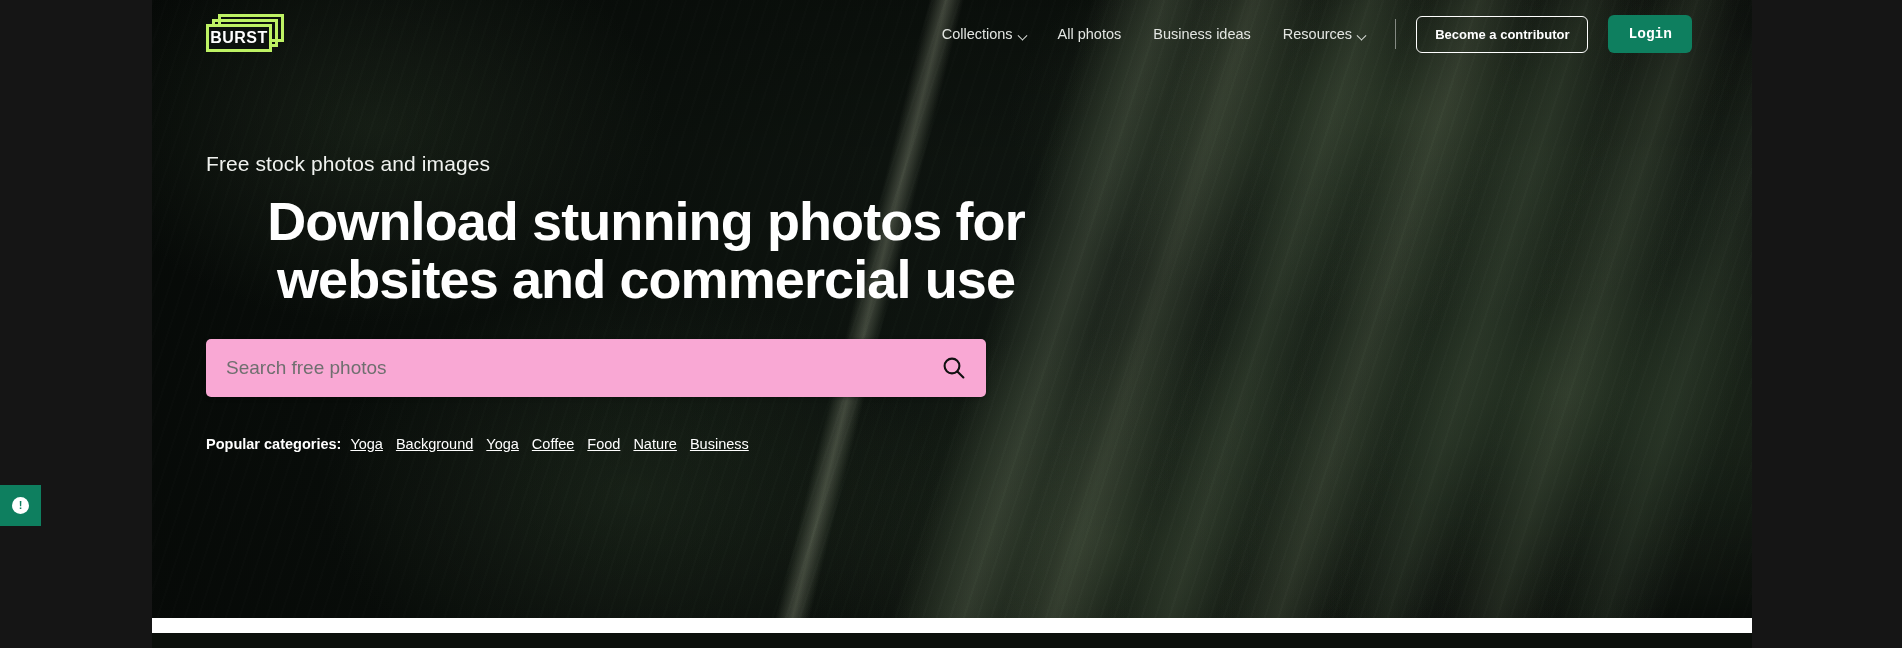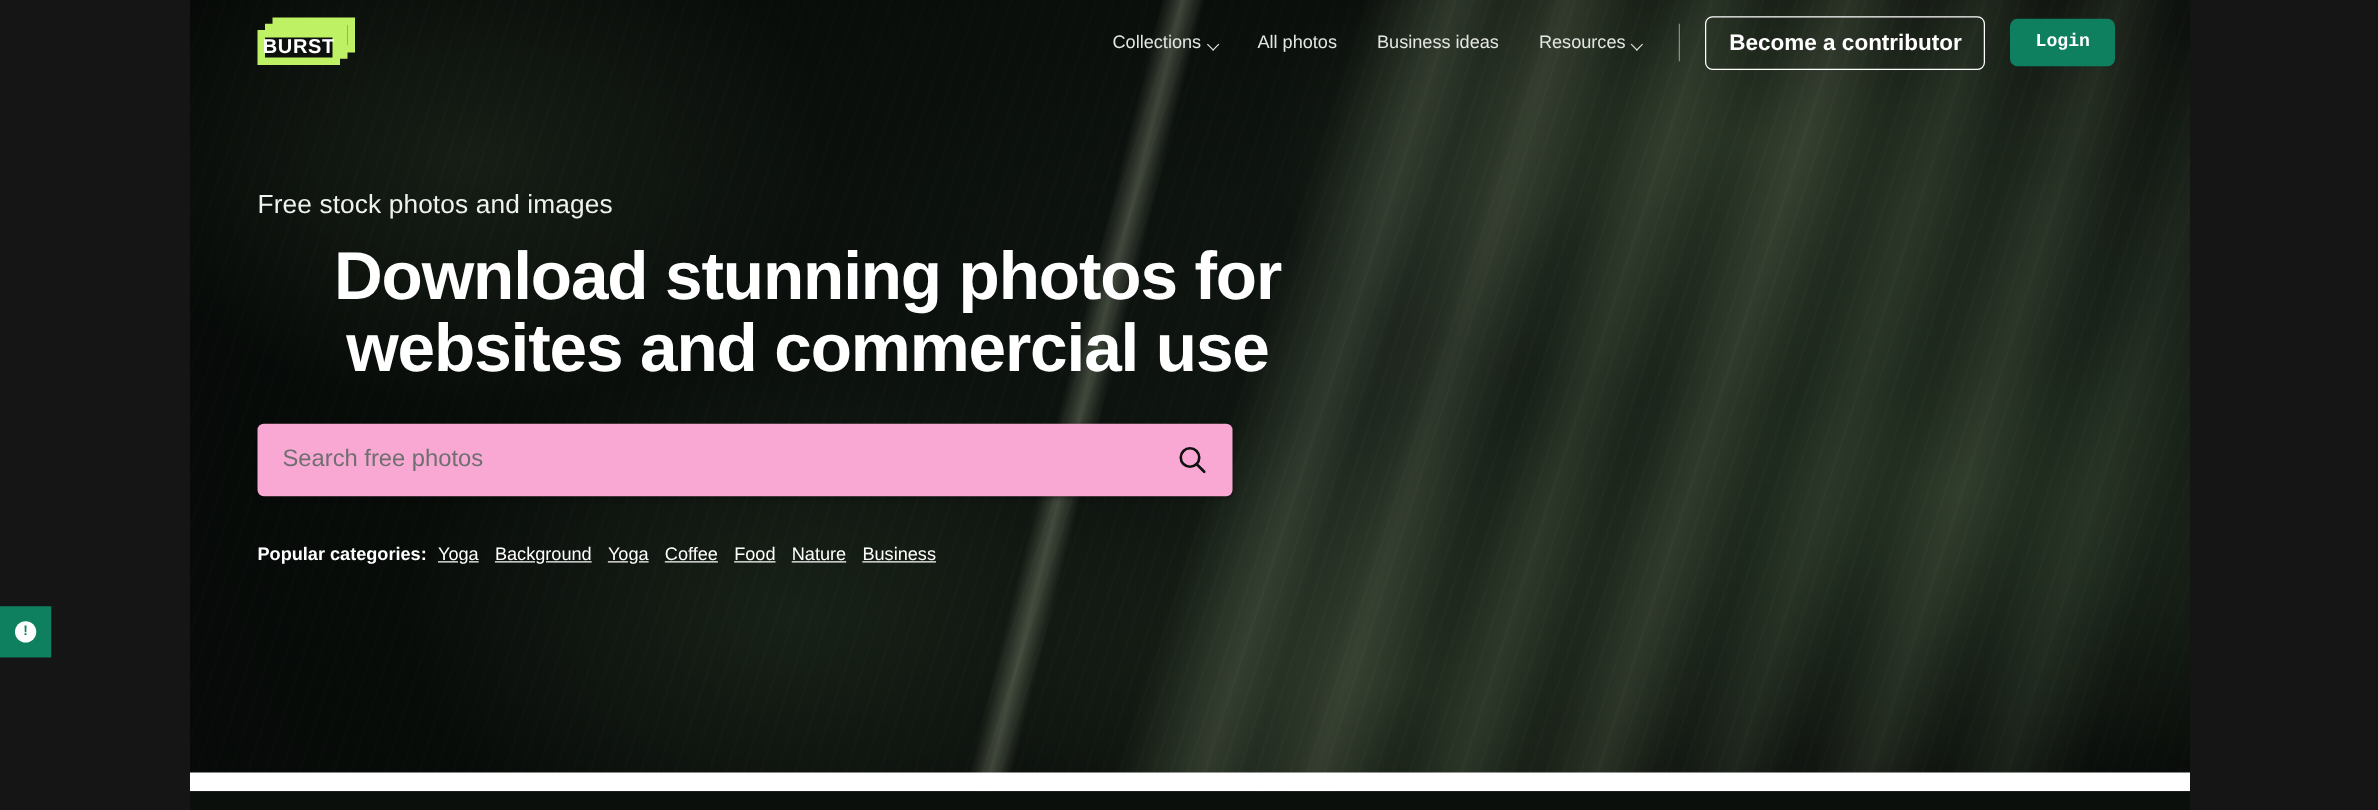--- a/index.html
+++ b/index.html
@@ -125,21 +125,21 @@
   .logo {
     position: relative;
     width: 80px;
     height: 42px;
     margin-top: 2px;
     cursor: pointer;
     flex: none;
   }
   .logo .frame {
     position: absolute;
-    border: 6px solid #bef264;
+    border: 3px solid #bef264;
     width: 66px;
     height: 28px;
   }
   .logo .f1 { left: 12px; top: 0px; }
   .logo .f2 { left: 6px;  top: 5px; }
   .logo .f3 {
     left: 0px; top: 10px;
     background: #0d120e;
     display: flex;
     align-items: center;
@@ -182,21 +182,21 @@
     width: 1px;
     height: 30px;
     background: rgba(255,255,255,0.45);
     margin: 0 20px 0 14px;
   }
   .btn-outline {
     border: 1.5px solid #ffffff;
     border-radius: 6px;
     color: #ffffff;
     background: transparent;
-    font-size: 18px;
+    font-size: 13px;
     font-weight: bold;
     padding: 10px 18px;
     cursor: pointer;
     white-space: nowrap;
     font-family: "Liberation Sans", sans-serif;
   }
   .btn-login {
     background: #0e7f5f;
     border: none;
     border-radius: 6px;

